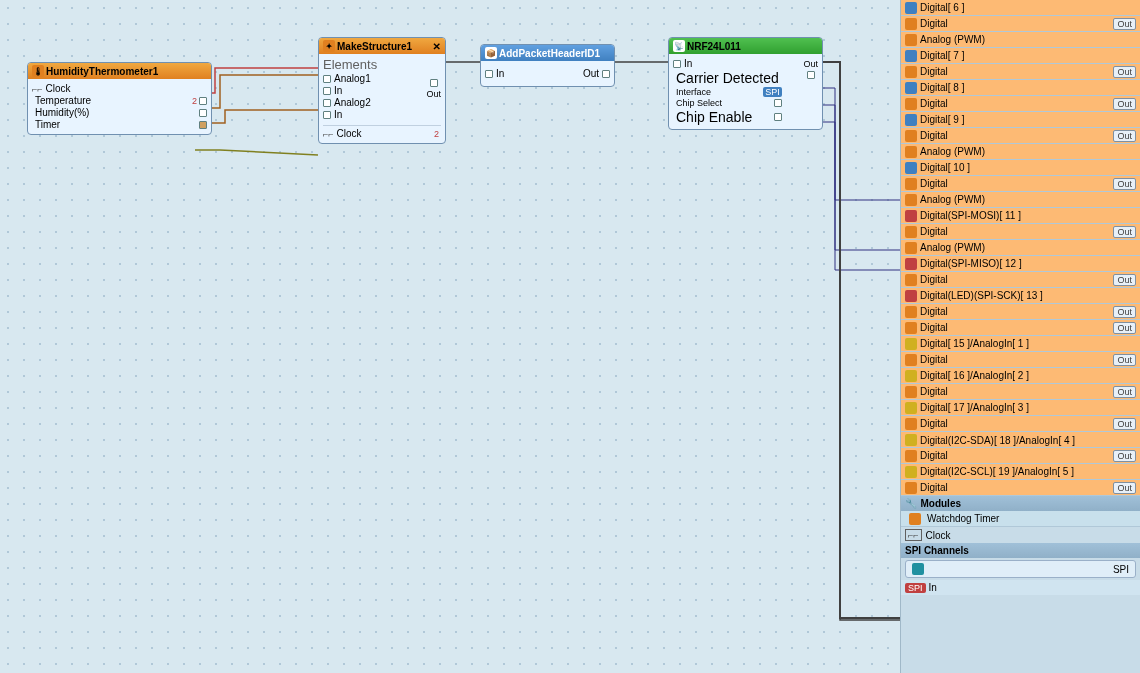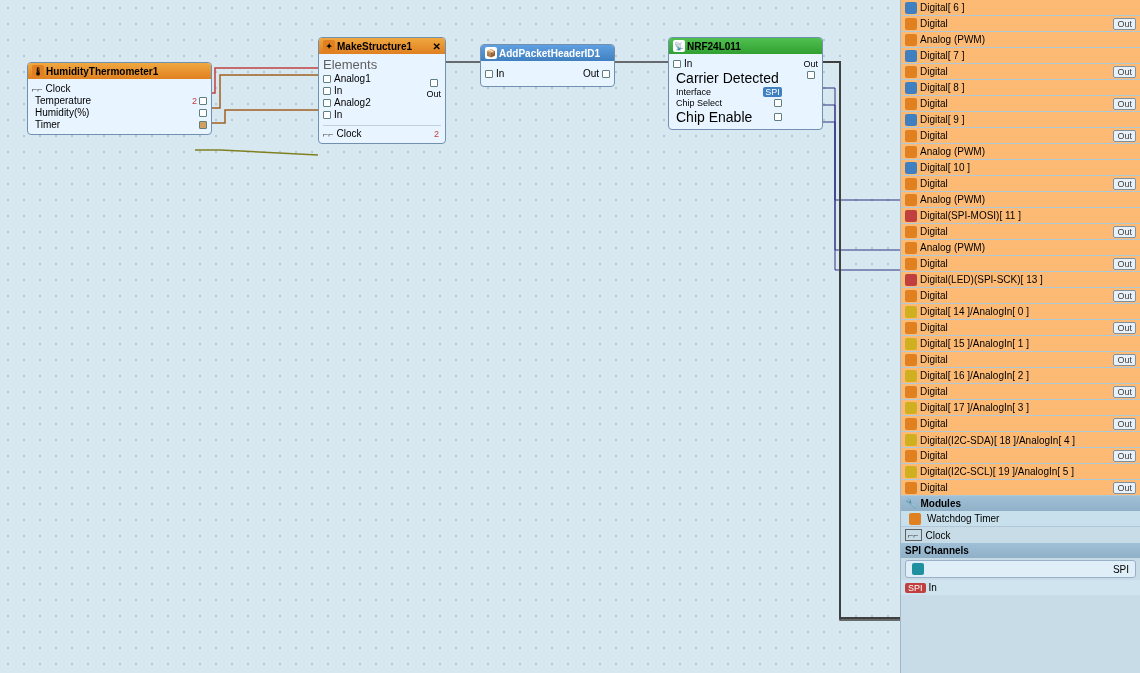--- a/index.html
+++ b/index.html
@@ -452,46 +452,46 @@
     </div>
     <span class="out-badge">Out</span>
   </div>
   <div class="panel-item">
     <span class="panel-item-icon icon-orange"></span>
     <span>Analog (PWM)</span>
   </div>
 
   <div class="panel-item has-out">
     <div style="display:flex;align-items:center;">
+      <span class="panel-item-icon icon-red"></span>
+      <span>Digital(SPI-MISO)[ 12 ]</span>
+    </div>
+  </div>
+  <div class="panel-item has-out">
+    <div style="display:flex;align-items:center;">
       <span class="panel-item-icon icon-orange"></span>
       <span>Digital</span>
     </div>
     <span class="out-badge">Out</span>
   </div>
 
   <div class="panel-item has-out">
     <div style="display:flex;align-items:center;">
       <span class="panel-item-icon icon-red"></span>
       <span>Digital(LED)(SPI-SCK)[ 13 ]</span>
     </div>
   </div>
   <div class="panel-item has-out">
     <div style="display:flex;align-items:center;">
       <span class="panel-item-icon icon-orange"></span>
       <span>Digital</span>
     </div>
     <span class="out-badge">Out</span>
   </div>
 
-  <div class="panel-item has-out">
-    <div style="display:flex;align-items:center;">
-      <span class="panel-item-icon icon-yellow"></span>
-      <span>Digital[ 14 ]/AnalogIn[ 0 ]</span>
-    </div>
-  </div>
   <div class="panel-item has-out">
     <div style="display:flex;align-items:center;">
       <span class="panel-item-icon icon-orange"></span>
       <span>Digital</span>
     </div>
     <span class="out-badge">Out</span>
   </div>
 
   <div class="panel-item has-out">
     <div style="display:flex;align-items:center;">

